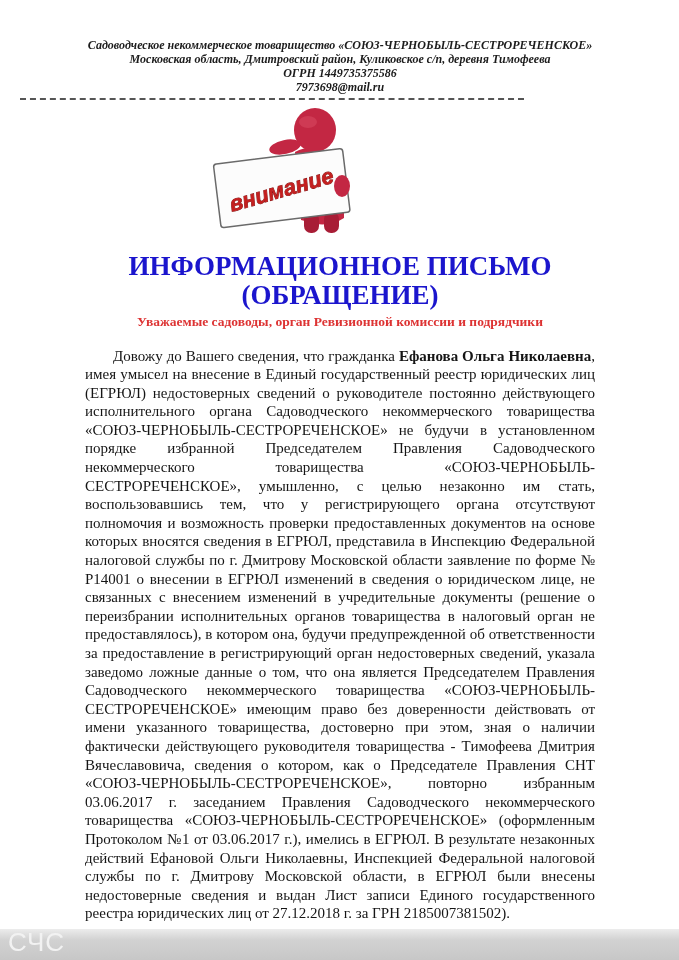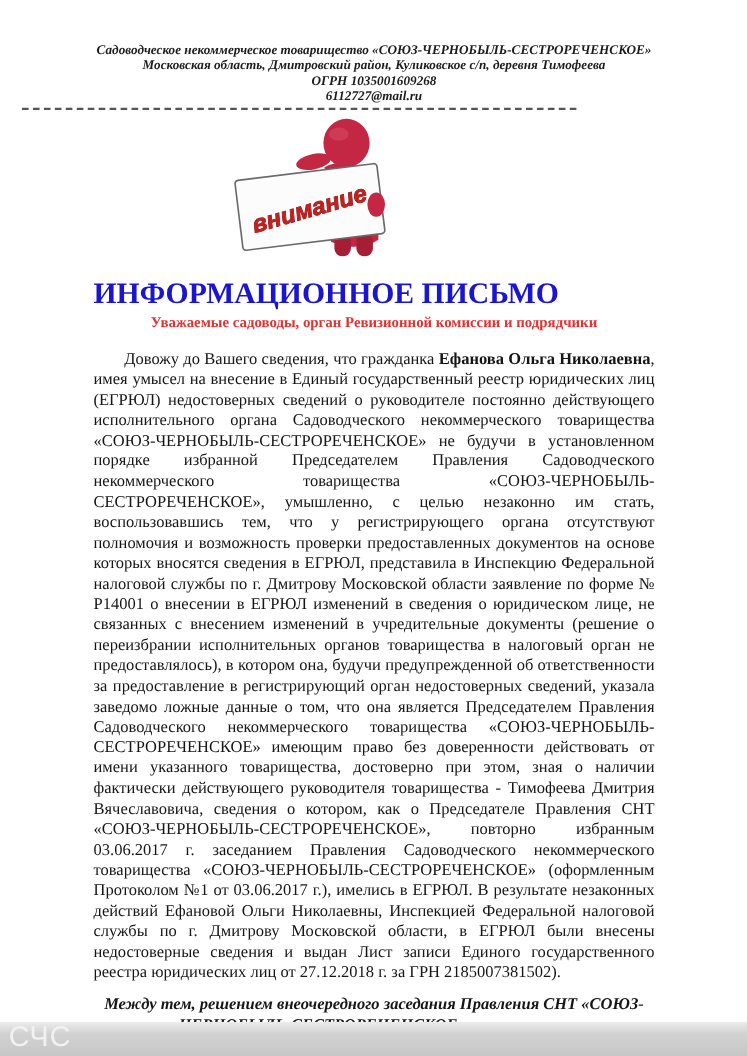--- a/index.html
+++ b/index.html
@@ -12,21 +12,21 @@
   .page{position:relative;width:543px;height:960px;}
   .col{margin:0 84px 0 85px;width:510px;}
 
   .header{padding-top:38px;text-align:center;font-weight:bold;font-style:italic;
           font-size:12px;line-height:14px;color:#1c1c1c;}
   .separator{margin:4px auto 0;width:504px;border-top:2px dashed #555;height:0;}
 
   .attention{height:128px;margin-top:6px;text-align:center;}
   .attention svg{margin-left:58px;}
 
-  .title{margin-top:18px;text-align:left;font-weight:bold;
+  .title{margin-top:18px;text-align:center;font-weight:bold;
          font-size:27px;line-height:29px;color:var(--title_blue,#1b15cd);}
   .subtitle{margin-top:4px;text-align:center;font-weight:bold;
             font-size:13.5px;line-height:15.5px;color:var(--accent_red,#dd3333);}
 
   .bodytext{font-size:15px;line-height:18.6px;text-align:justify;}
   .p1{margin:17px 0 0 0;text-indent:28px;}
   .p1 b{white-space:pre-wrap;}
   .heading2{margin:10px 0 0 0;text-align:center;font-weight:bold;font-style:italic;
             font-size:15px;line-height:19px;}
 
@@ -42,22 +42,22 @@
   }
 </style>
 </head>
 <body>
 
 <div class="page">
 
   <div class="header col">
     <div>Садоводческое некоммерческое товарищество «СОЮЗ-ЧЕРНОБЫЛЬ-СЕСТРОРЕЧЕНСКОЕ»</div>
     <div>Московская область, Дмитровский район, Куликовское с/п, деревня Тимофеева</div>
-    <div>ОГРН 1035001609268</div>
-    <div>6112727@mail.ru</div>
+    <div>ОГРН 1449735375586</div>
+    <div>7973698@mail.ru</div>
   </div>
 
   <div class="separator"></div>
 
   <div class="attention">
     <svg width="180" height="128" viewBox="0 0 180 128">
 
       <path d="M84 46 Q104 36 120 50 Q133 64 133 96 L133 112 Q121 120 105 118 L90 114 Z" style="fill:var(--figure_red,#c32743)"></path>
 
       <ellipse cx="104" cy="24" rx="21" ry="22" style="fill:var(--figure_red,#c32743)"></ellipse>
@@ -72,20 +72,21 @@
       </g>
 
       <ellipse cx="74" cy="41" rx="16" ry="7" transform="rotate(-12 74 41)" style="fill:var(--figure_red,#c32743)"></ellipse>
 
       <ellipse cx="131" cy="80" rx="8" ry="11" style="fill:var(--figure_red,#c32743)"></ellipse>
     </svg>
   </div>
 
   <div class="title col">
     <div>ИНФОРМАЦИОННОЕ ПИСЬМО</div>
+    <div>(ОБРАЩЕНИЕ)</div>
   </div>
 
   <div class="subtitle col">
     <div>Уважаемые садоводы, орган Ревизионной комиссии и подрядчики</div>
   </div>
 
   <div class="col">
     <p class="bodytext p1"><span>Довожу до Вашего сведения, что гражданка </span><b>Ефанова Ольга Николаевна</b><span>, имея умысел на внесение в Единый государственный реестр юридических лиц (ЕГРЮЛ) недостоверных сведений о руководителе постоянно действующего исполнительного органа Садоводческого некоммерческого товарищества «СОЮЗ-ЧЕРНОБЫЛЬ-СЕСТРОРЕЧЕНСКОЕ» не будучи в установленном порядке избранной Председателем Правления Садоводческого некоммерческого товарищества «СОЮЗ-ЧЕРНОБЫЛЬ-СЕСТРОРЕЧЕНСКОЕ», умышленно, с целью незаконно им стать, воспользовавшись тем, что у регистрирующего органа отсутствуют полномочия и возможность проверки предоставленных документов на основе которых вносятся сведения в ЕГРЮЛ, представила в Инспекцию Федеральной налоговой службы по г. Дмитрову Московской области заявление по форме № Р14001 о внесении в ЕГРЮЛ изменений в сведения о юридическом лице, не связанных с внесением изменений в учредительные документы (решение о переизбрании исполнительных органов товарищества в налоговый орган не предоставлялось), в котором она, будучи предупрежденной об ответственности за предоставление в регистрирующий орган недостоверных сведений, указала заведомо ложные данные о том, что она является Председателем Правления Садоводческого некоммерческого товарищества «СОЮЗ-ЧЕРНОБЫЛЬ-СЕСТРОРЕЧЕНСКОЕ» имеющим право без доверенности действовать от имени указанного товарищества, достоверно при этом, зная о наличии фактически действующего руководителя товарищества - Тимофеева Дмитрия Вячеславовича, сведения о котором, как о Председателе Правления СНТ «СОЮЗ-ЧЕРНОБЫЛЬ-СЕСТРОРЕЧЕНСКОЕ», повторно избранным 03.06.2017 г. заседанием Правления Садоводческого некоммерческого товарищества «СОЮЗ-ЧЕРНОБЫЛЬ-СЕСТРОРЕЧЕНСКОЕ» (оформленным Протоколом №1 от 03.06.2017 г.), имелись в ЕГРЮЛ. В результате незаконных действий Ефановой Ольги Николаевны, Инспекцией Федеральной налоговой службы по г. Дмитрову Московской области, в ЕГРЮЛ были внесены недостоверные сведения и выдан Лист записи Единого государственного реестра юридических лиц от 27.12.2018 г. за ГРН 2185007381502).</span></p>
 
     <p class="heading2">Между тем, решением внеочередного заседания Правления СНТ «СОЮЗ-ЧЕРНОБЫЛЬ-СЕСТРОРЕЧЕНСКОЕ» установлено:</p>

